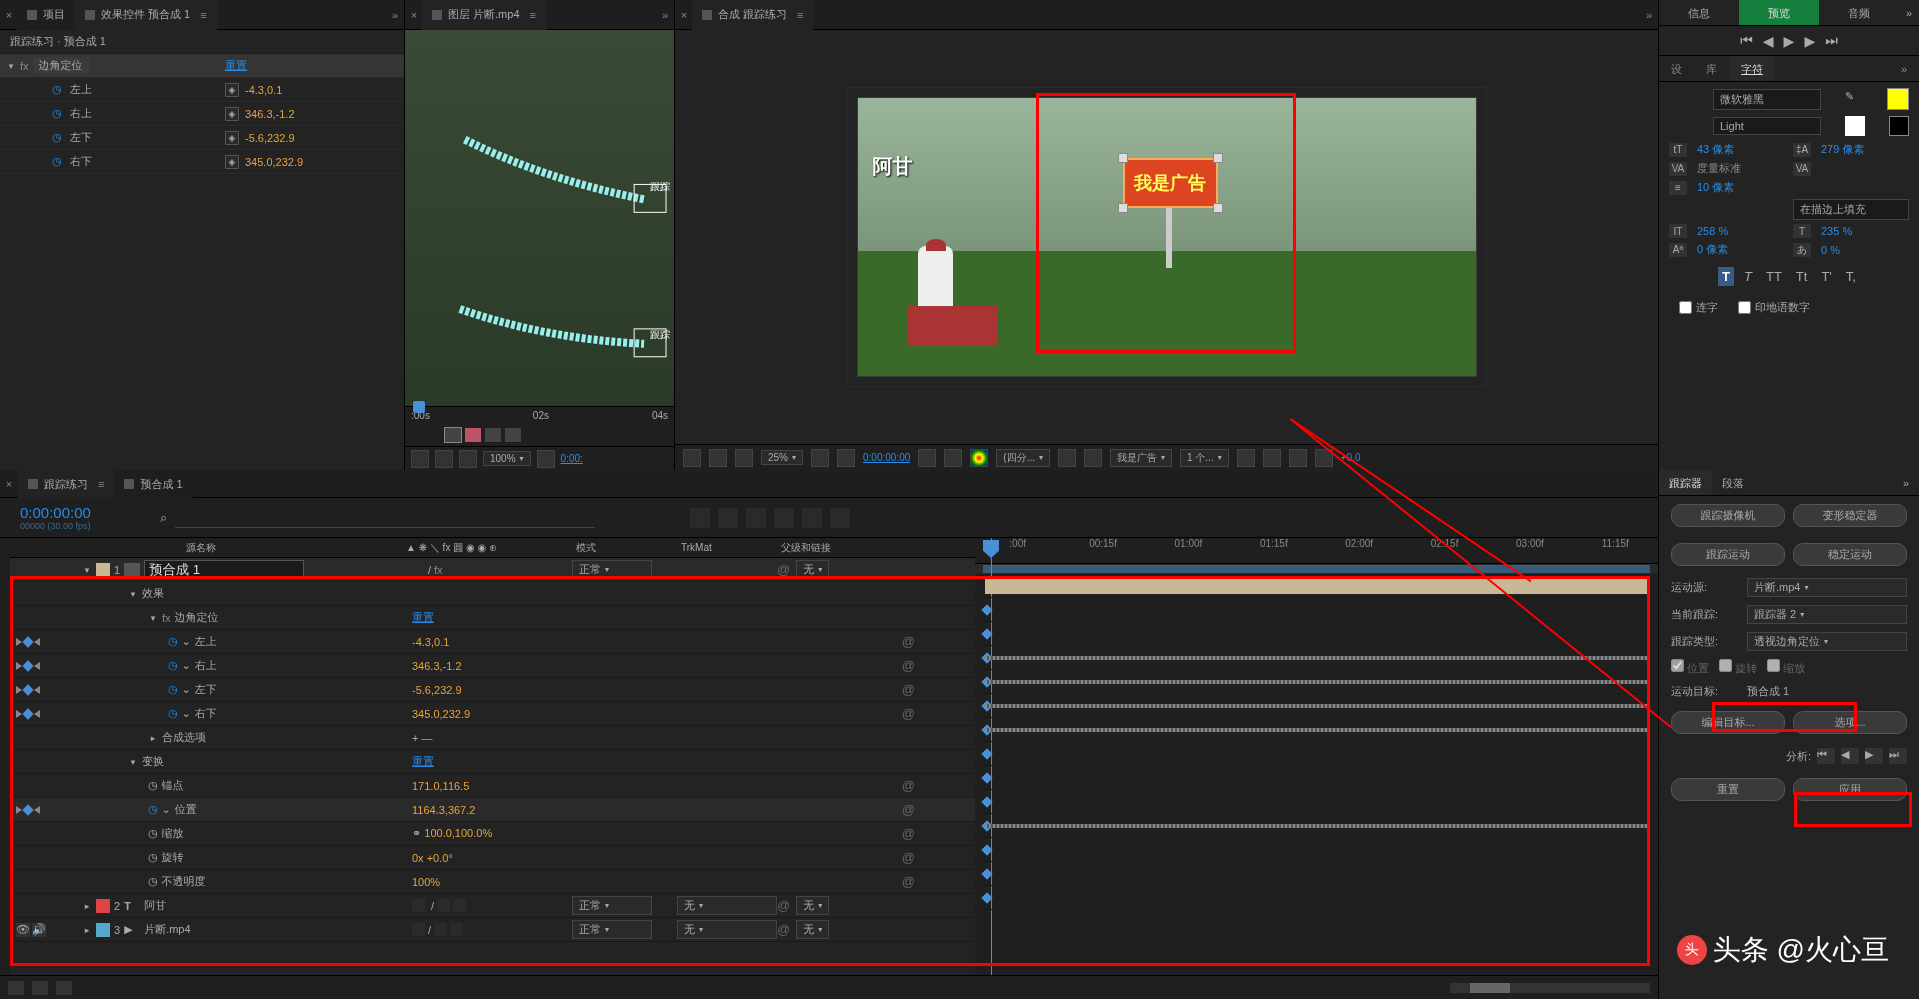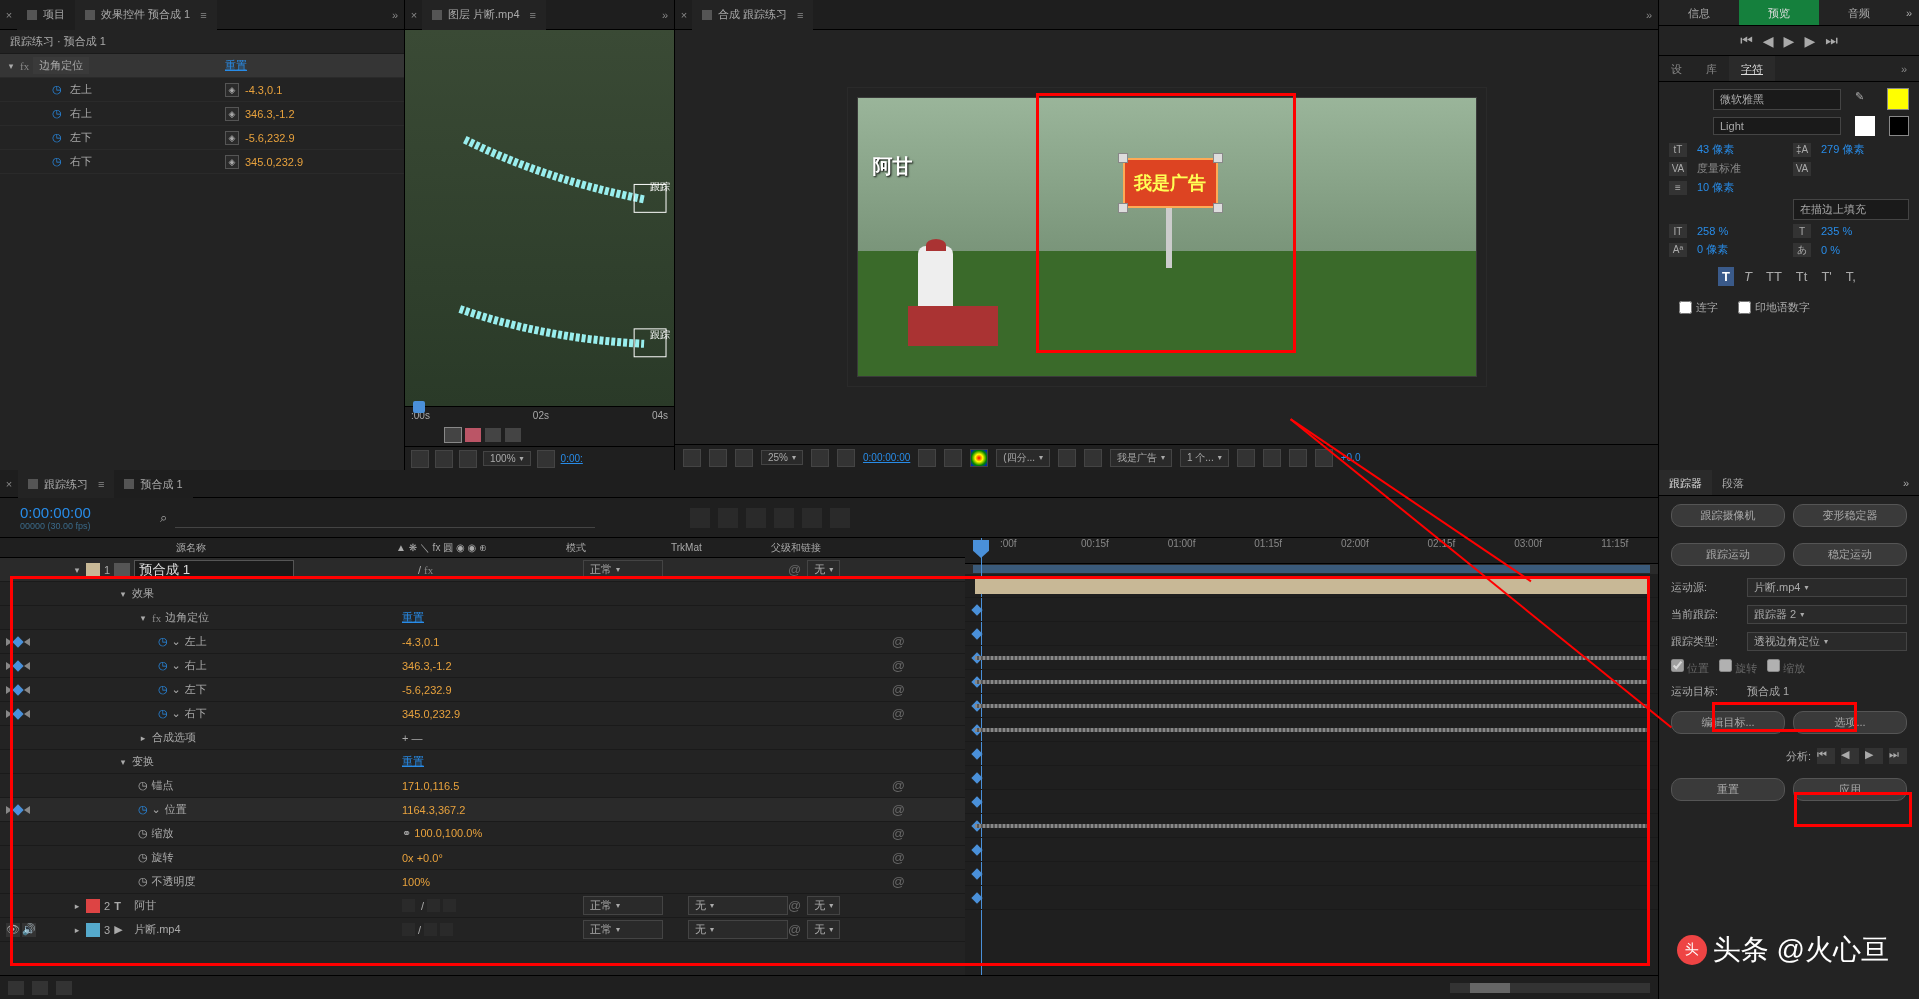--- a/index.html
+++ b/index.html
@@ -61,21 +61,21 @@
 
 .pre-tabs{height:26px;display:flex;border-bottom:1px solid #000;}
 .pre-tabs .pt{flex:1;text-align:center;line-height:26px;cursor:pointer;}
 .pre-tabs .pt.active{background:#15803d;color:#ddd;}
 .play-row{height:30px;display:flex;align-items:center;justify-content:center;gap:10px;background:#232323;border-bottom:1px solid #000;}
 .play-row span{cursor:pointer;font-size:14px;}
 .char-tabs{height:26px;display:flex;border-bottom:1px solid #000;}
 .char-tabs .pt{padding:0 12px;line-height:26px;cursor:pointer;color:#888;}
 .char-tabs .pt.active{color:#ddd;background:#2a2a2a;text-decoration:underline;}
 .char-body{padding:6px 10px;display:flex;flex-direction:column;gap:6px;}
-.crow{display:flex;align-items:center;gap:14px;padding-left:44px;}
+.crow{display:flex;align-items:center;gap:24px;padding-left:44px;}
 .input-dd{flex:1;background:#1a1a1a;border:1px solid #444;padding:2px 6px;}
 .color-swatch{width:22px;height:22px;background:#ff0;border:1px solid #888;}
 .eyedrop{width:18px;height:18px;}
 .char-grid{display:grid;grid-template-columns:20px 1fr 20px 1fr;gap:4px 8px;align-items:center;}
 .char-grid .ico{width:18px;height:14px;background:#333;display:flex;align-items:center;justify-content:center;font-size:10px;}
 .char-grid .val{color:#288ce8;}
 .faux-row{display:flex;gap:6px;justify-content:center;padding:4px 0;}
 .faux-row span{font-size:13px;cursor:pointer;padding:2px 4px;}
 .faux-row .bold{font-weight:bold;color:#fff;background:#3a5a8a;}
 .faux-row .ital{font-style:italic;}
@@ -92,43 +92,43 @@
 .tl-tabs .tab{height:28px;}
 .tl-header{height:40px;display:flex;align-items:center;border-bottom:1px solid #000;}
 .tc-block{width:160px;padding-left:20px;}
 .tc-block .tc{color:#288ce8;font-size:15px;}
 .tc-block .fr{color:#3a6a8a;font-size:9px;}
 .search-block{flex:0 0 530px;display:flex;align-items:center;gap:8px;}
 .search-block input{background:transparent;border:none;border-bottom:1px solid #444;color:#aaa;width:420px;padding:2px;}
 .tl-tools{display:flex;gap:8px;padding-right:20px;}
 .tl-tools .t{width:20px;height:20px;background:#2a2a2a;}
 
-.tl-body{flex:1;display:flex;position:relative;}
+.tl-body{flex:1;display:flex;position:relative;padding-left:10px;}
 .tl-left{width:965px;background:#232323;overflow:hidden;}
 .tl-right{flex:1;background:#1f1f1f;position:relative;}
 .ruler{height:26px;background:#1f1f1f;border-bottom:1px solid #000;display:flex;position:relative;}
 .ruler .tick{flex:1;text-align:center;font-size:10px;color:#888;position:relative;}
 .ruler .cti-head{position:absolute;left:8px;top:2px;width:16px;height:18px;background:#4a90d9;clip-path:polygon(0 0,100% 0,100% 60%,50% 100%,0 60%);}
 .bar-area{position:absolute;top:26px;left:0;right:0;height:10px;background:#2a2a2a;}
 .bar-area .wa{position:absolute;left:8px;right:8px;top:1px;height:8px;background:#3a5a7a;}
 
 .layer-row{height:24px;display:flex;align-items:center;border-bottom:1px solid #1a1a1a;}
 .lr-key{width:72px;display:flex;gap:2px;align-items:center;padding-left:6px;}
 .lr-key .dia{width:8px;height:8px;background:#4a90d9;transform:rotate(45deg);}
 .lr-key .tri{width:0;height:0;border-top:4px solid transparent;border-bottom:4px solid transparent;border-left:6px solid #888;}
 .lr-name{flex:0 0 320px;display:flex;align-items:center;gap:4px;}
 .lr-switches{flex:0 0 170px;display:flex;gap:3px;align-items:center;padding-left:10px;}
-.lr-mode{flex:0 0 105px;margin-left:21px;}
+.lr-mode{flex:0 0 105px;}
 .lr-mode .dd{width:80px;}
 .lr-trk{flex:0 0 100px;}
 .lr-parent{flex:0 0 130px;display:flex;gap:6px;align-items:center;}
 .sw{width:13px;height:13px;background:#2a2a2a;}
 .dep{display:inline-block;} .d2{width:42px;} .d3{width:62px;} .d4{width:82px;}
 .tw{width:10px;text-align:center;font-size:9px;}
-.fx-ico{color:#888;font-family:Liberation Serif, serif;}
+.fx-ico{color:#888;}
 .spiral{color:#666;font-size:13px;}
 .layer-bar-row{height:24px;border-bottom:1px solid #1a1a1a;position:relative;}
 .clip-bar{position:absolute;left:10px;right:8px;top:4px;height:16px;background:#c8b896;}
 .kf-line{position:absolute;left:10px;right:8px;top:10px;height:4px;background:repeating-linear-gradient(90deg,#888 0,#888 2px,#555 2px,#555 4px);}
 .kf-dia{position:absolute;left:8px;top:8px;width:8px;height:8px;background:#4a90d9;transform:rotate(45deg);}
 .cti-line{position:absolute;left:16px;top:0;bottom:0;width:1px;background:#4a90d9;}
 
 .tl-footer{height:24px;background:#1f1f1f;border-top:1px solid #000;display:flex;align-items:center;gap:8px;padding:0 8px;}
 .tiny{width:16px;height:14px;background:#333;}
 

